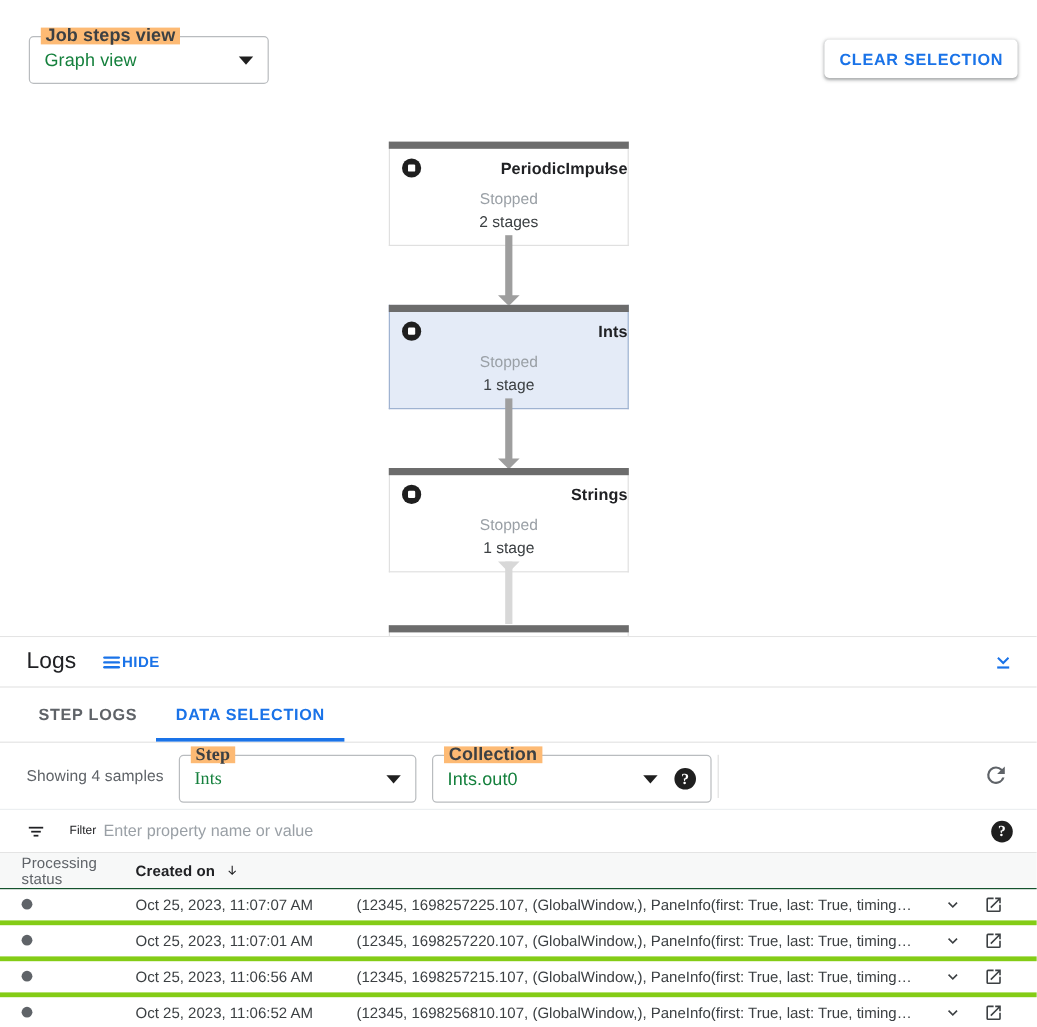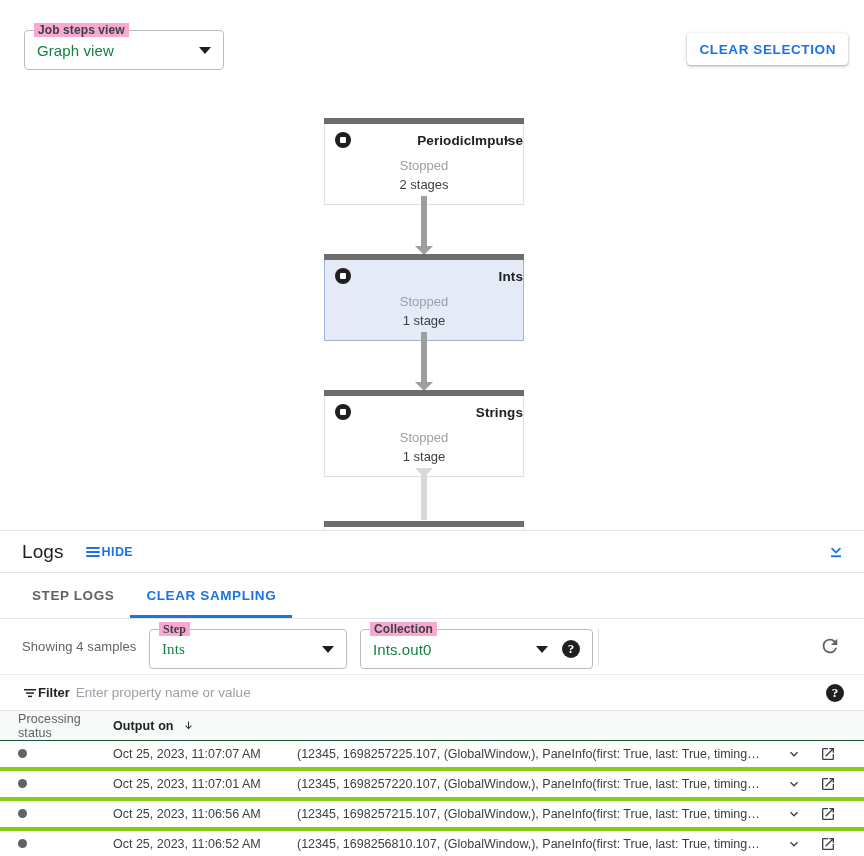--- a/index.html
+++ b/index.html
@@ -22,22 +22,22 @@
   
   .mdc-outlined {
     position: absolute;
     border: 1px solid #b9bcbf;
     border-radius: 4px;
     background: #fff;
     height: 40px;
   }
   .mdc-outlined .legend {
     position: absolute; top: -8px; left: 9px;
-    background: #f9a8d4; padding: 0 4px;
-    font-size: 12px; font-weight: 700; color: #3c4043;
+    background: #fdba74; padding: 0 4px;
+    font-size: 15px; font-weight: 700; color: #3c4043;
     letter-spacing: .1px; line-height: 14px;
   }
   .mdc-outlined .value {
     position: absolute; left: 12px; top: 0; height: 100%;
     display: flex; align-items: center;
     font-size: 15px; color: #15803d; letter-spacing: .1px;
   }
   .caret {
     position: absolute; right: 12px; top: 50%; margin-top: -3px;
     width: 0; height: 0;
@@ -218,21 +218,21 @@
 
   
   .filter-row {
     position: relative; height: 36px; display: flex; align-items: center;
     border-bottom: 1px solid #e4e4e4;
   }
   .filter-icon {
     margin-left: 22px; width: 16px; height: 16px;
   }
   .filter-label {
-    margin-left: 0; font-size: 13px; font-weight: 700; color: #202124;
+    margin-left: 20px; font-size: 10px; font-weight: 400; color: #202124;
   }
   .filter-input {
     margin-left: 4px; border: none; outline: none; background: transparent;
     font-size: 13.5px; color: #5f6368; width: 560px;
     font-family: "Liberation Sans", sans-serif;
   }
   .filter-input::placeholder { color: #9aa0a6; }
   #filter-help { right: 20px; top: 50%; margin-top: -9px; }
 
   
@@ -350,21 +350,21 @@
       <span class="collapse-btn">
         <svg viewBox="0 0 24 24" width="20" height="20">
           <path d="M7.4 6.6 12 11.2l4.6-4.6L18 8l-6 6-6-6z" fill="#1a73e8"></path>
           <rect x="6" y="16" width="12" height="2.2" fill="#1a73e8"></rect>
         </svg>
       </span>
     </div>
 
     <div class="tabs">
       <div class="tab">STEP LOGS</div>
-      <div class="tab active">CLEAR SAMPLING</div>
+      <div class="tab active">DATA SELECTION</div>
     </div>
 
     <div class="sampling-bar">
       <span class="showing-samples">Showing 4 samples</span>
 
       <div class="mdc-outlined" id="step-select" style="top:10px;left:149px;">
         <span class="legend">Step</span>
         <span class="value">Ints</span>
         <span class="caret"></span>
       </div>
@@ -395,21 +395,21 @@
       </span>
       <span class="filter-label">Filter</span>
       <input class="filter-input" type="text" placeholder="Enter property name or value" style="">
       <span class="help-icon" id="filter-help">?</span>
     </div>
 
     <div class="table">
       <div class="thead">
         <div class="th th-status">Processing status</div>
         <div class="th th-created sorted">
-          <span>Output on</span>
+          <span>Created on</span>
           <span class="sort-arrow">
             <svg viewBox="0 0 24 24" width="11" height="13">
                 <path d="M11 3h2v13.2l4.6-4.6L19 13l-7 7-7-7 1.4-1.4 4.6 4.6z" fill="#202124"></path>
               </svg>
           </span>
         </div>
       </div>
 
       <div class="trow">
         <div class="td-status"><span class="status-dot"></span></div>

